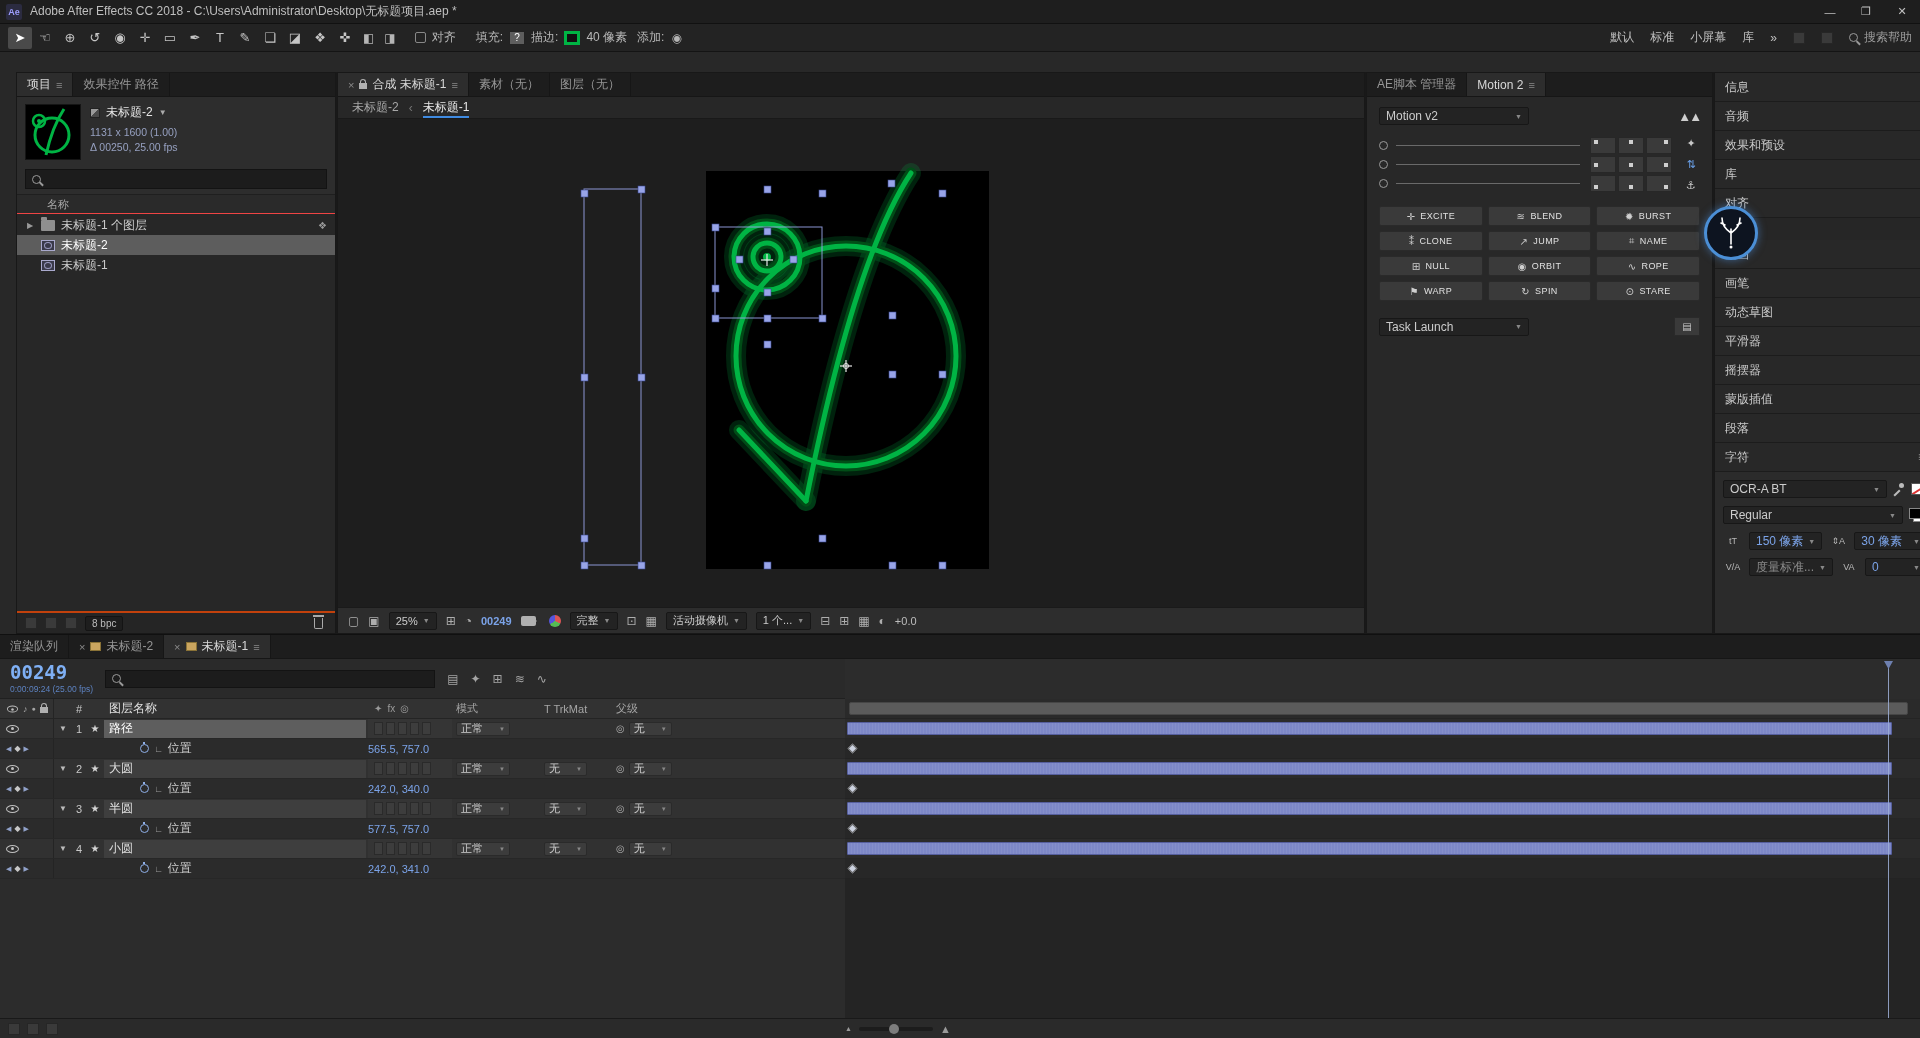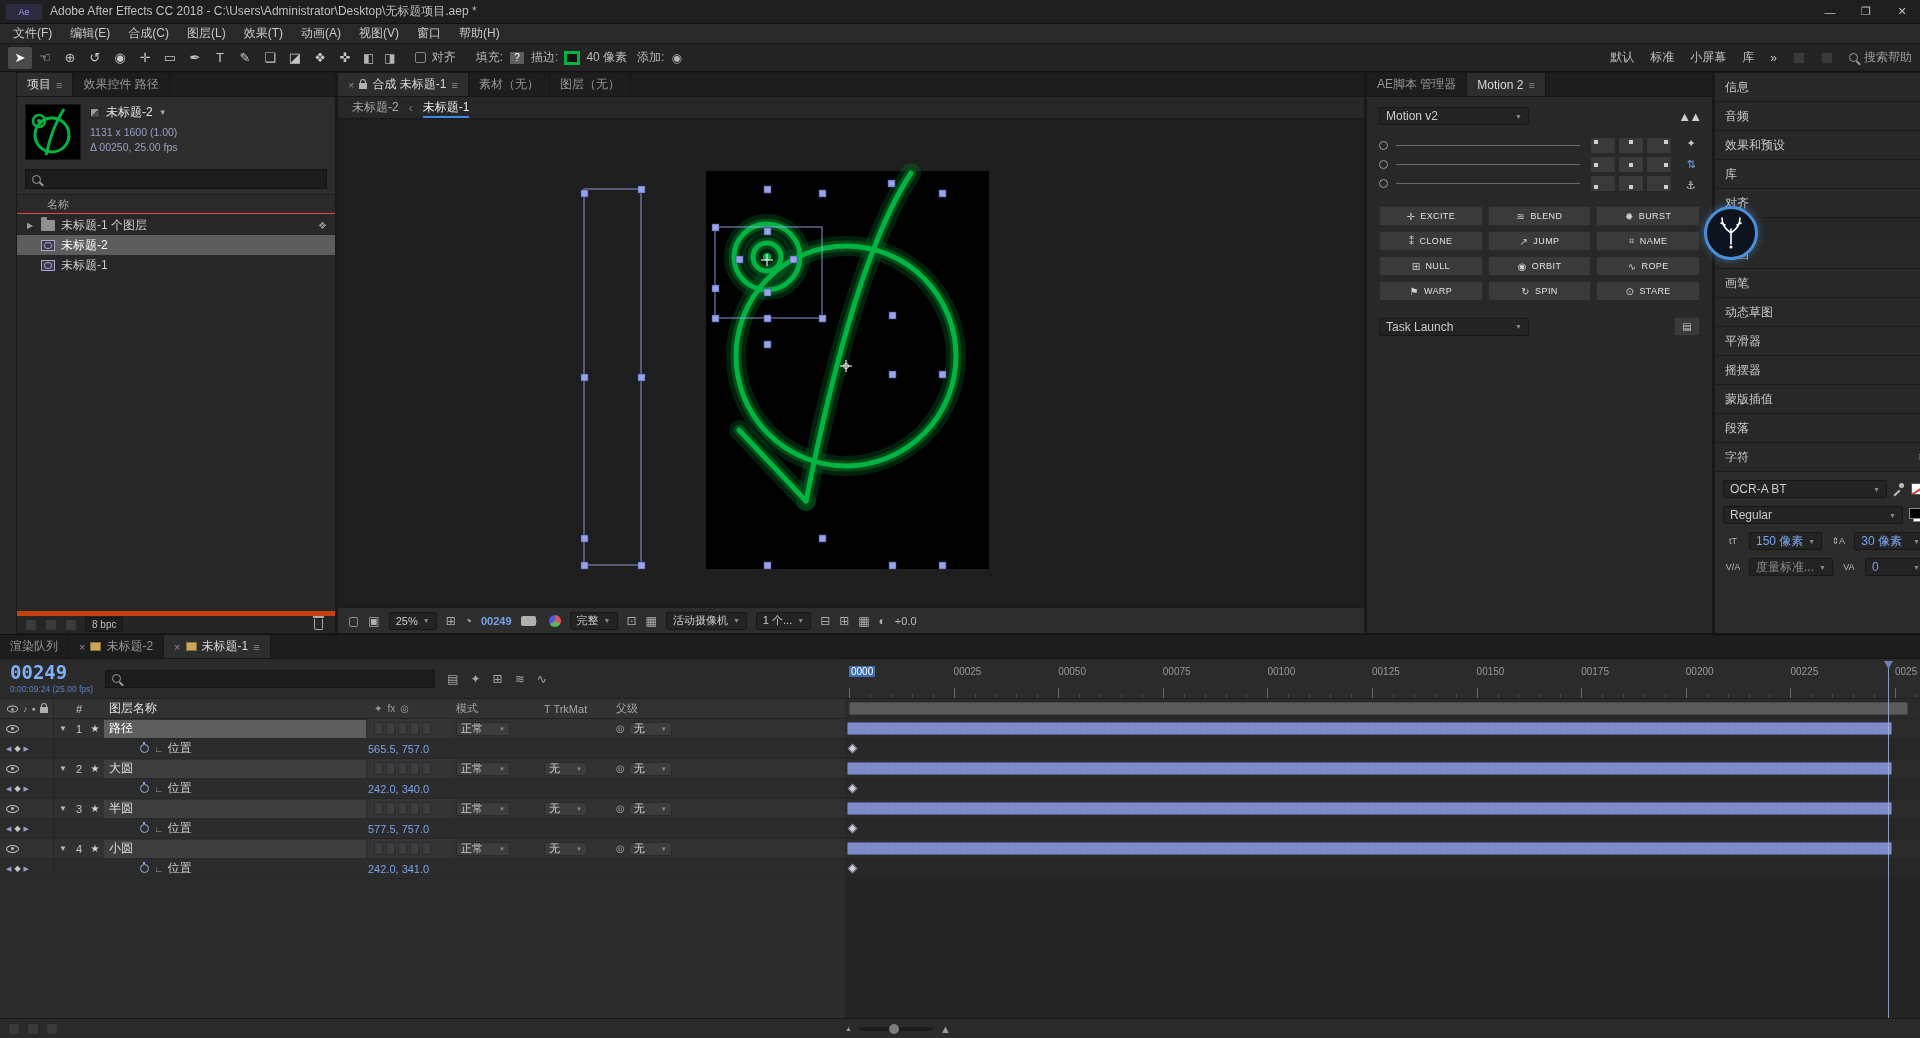--- a/index.html
+++ b/index.html
@@ -1,21 +1,21 @@
 <!DOCTYPE html>
 <html style="--accent-blue: #3f8ae0; --value-blue: #7ba3e8; --stroke-green: #00b444; --stroke-green-dark: #014d17; --green-glow: rgba(0,190,70,0.18); --layer-bar: #7d88c7; --handle-blue: #98a4e8;"><head>
 <meta charset="utf-8">
 <style>
 *{box-sizing:border-box;margin:0;padding:0}
 body{background:#111}
 #app{position:relative;width:1920px;height:1038px;background:#282828;font-family:"Liberation Sans","DejaVu Sans",sans-serif;font-size:12px;color:#c8c8c8;overflow:hidden;user-select:none;cursor:default}
 
 
 .titlebar{height:24px;background:#1e1e1e;display:flex;align-items:center;padding-left:6px;border-bottom:1px solid #111}
-.app-ico{width:36px;height:16px;background:#2b2b40;color:#9e9eff;font-size:9px;font-weight:normal;display:flex;align-items:center;justify-content:center;border-radius:2px;margin-right:8px}
+.app-ico{width:16px;height:16px;background:#2b2b40;color:#9e9eff;font-size:9px;font-weight:bold;display:flex;align-items:center;justify-content:center;border-radius:2px;margin-right:8px}
 .tb-title{font-size:12px;color:#bfbfbf;white-space:nowrap}
 .win-btns{margin-left:auto;display:flex;height:100%}
 .win-btn{width:36px;display:flex;align-items:center;justify-content:center;color:#c0c0c0;font-size:11px}
 .menubar{height:20px;background:#292929;display:flex;align-items:center;padding-left:4px;border-bottom:1px solid #1a1a1a}
 .menu-item{padding:0 9px;color:#c9c9c9}
 .toolbar{height:28px;background:#232323;display:flex;align-items:center;padding:0 8px;border-bottom:1px solid #141414}
 .tool{width:24px;height:22px;display:flex;align-items:center;justify-content:center;color:#c5c5c5;font-size:13px;border-radius:2px;margin-right:1px}
 .tool.active{background:#4a4a4a;color:#fff}
 .aux-ic{color:#b5b5b5;font-size:12px;padding:0 5px}
 .snap-box{width:11px;height:11px;border:1px solid #888;border-radius:2px;margin:0 4px 0 14px}
@@ -57,21 +57,21 @@
 .pr-row{height:20px;display:flex;align-items:center;gap:6px;padding-left:8px;color:#ccc}
 .pr-row.selected{background:#5d5d5d;color:#fff}
 .pr-twirl{width:10px;font-size:8px;color:#999;text-align:center}
 .pr-ic{width:14px;height:11px;position:relative;flex:0 0 auto}
 .pr-ic[data-icon="folder"]{background:#8f8f8f;border-radius:1px}
 .pr-ic[data-icon="folder"]::before{content:"";position:absolute;top:-3px;left:0;width:6px;height:3px;background:#8f8f8f;border-radius:1px 1px 0 0}
 .pr-ic[data-icon="comp"]{border:1px solid #a9a9cd;background:#3a3a4a}
 .pr-ic[data-icon="comp"]::after{content:"";position:absolute;inset:1px 2px;border:1px solid #9a9ac0;border-radius:50%}
 .pr-badge{margin-left:auto;margin-right:8px;display:none;color:#999;font-size:10px}
 .pr-badge.show{display:block}
-.pr-foot{height:22px;background:#252525;border-top:5px solid #c2410c;display:flex;align-items:center;gap:8px;padding:0 8px}
+.pr-foot{height:22px;background:#252525;border-top:2px solid #c2410c;display:flex;align-items:center;gap:8px;padding:0 8px}
 .mini-ic{width:12px;height:12px;background:#3a3a3a;border:1px solid #262626;flex:0 0 auto}
 .bpc{font-size:10px;color:#bbb;background:#1e1e1e;border:1px solid #141414;padding:1px 6px;border-radius:2px}
 .i-trash{width:9px;height:11px;border:1px solid #aaa;border-top:none;border-radius:0 0 2px 2px;position:relative;margin-left:auto;margin-right:4px}
 .i-trash::before{content:"";position:absolute;top:-3px;left:-2px;right:-2px;height:2px;background:#aaa}
 
 
 .crumbs{height:22px;background:#272727;display:flex;align-items:center;gap:10px;padding:0 14px;border-bottom:1px solid #191919}
 .crumb{color:#a8a8a8}
 .crumb.active{color:#e8e8e8;box-shadow:inset 0 -2px 0 var(--accent-blue);padding:2px 0}
 .crumb-sep{color:#777}
@@ -212,41 +212,20 @@
   <div class="titlebar">
     <div class="app-ico">Ae</div>
     <div class="tb-title">Adobe After Effects CC 2018 - C:\Users\Administrator\Desktop\无标题项目.aep *</div>
     <div class="win-btns">
       <div class="win-btn">—</div>
       <div class="win-btn">❐</div>
       <div class="win-btn">✕</div>
     </div>
   </div>
 
-  <div class="menubar">
-
-      <span class="menu-item">文件(F)</span>
-
-      <span class="menu-item">编辑(E)</span>
-
-      <span class="menu-item">合成(C)</span>
-
-      <span class="menu-item">图层(L)</span>
-
-      <span class="menu-item">效果(T)</span>
-
-      <span class="menu-item">动画(A)</span>
-
-      <span class="menu-item">视图(V)</span>
-
-      <span class="menu-item">窗口</span>
-
-      <span class="menu-item">帮助(H)</span>
-
-  </div>
 
   <div class="toolbar">
 
       <span class="tool active">➤</span>
 
       <span class="tool">☜</span>
 
       <span class="tool">⊕</span>
 
       <span class="tool">↺</span>
@@ -780,49 +759,20 @@
 
           <span>⊞</span>
 
           <span>≋</span>
 
           <span>∿</span>
 
       </div>
     </div>
 
-    <div class="tl-ruler">
-      <div class="ticks-minor"></div>
-      <div class="ticks-major"></div>
-      <div class="ruler-labels">
-
-          <span class="ruler-label" style="left: 4px;">0000</span>
-
-          <span class="ruler-label" style="left: 108.6px;">00025</span>
-
-          <span class="ruler-label" style="left: 213.2px;">00050</span>
-
-          <span class="ruler-label" style="left: 317.8px;">00075</span>
-
-          <span class="ruler-label" style="left: 422.4px;">00100</span>
-
-          <span class="ruler-label" style="left: 527px;">00125</span>
-
-          <span class="ruler-label" style="left: 631.6px;">00150</span>
-
-          <span class="ruler-label" style="left: 736.2px;">00175</span>
-
-          <span class="ruler-label" style="left: 840.8px;">00200</span>
-
-          <span class="ruler-label" style="left: 945.4px;">00225</span>
-
-          <span class="ruler-label" style="left: 1050px;">0025</span>
-
-      </div>
-    </div>
 
     <div class="tl-colhead">
       <div class="c-av colcell">
         <span class="i-eye hdr-eye"></span>
         <span style="font-size:9px">♪</span>
         <span style="font-size:7px">●</span>
         <span class="i-lock"></span>
       </div>
       <div class="c-twirl"></div>
       <div class="c-num">#</div>

